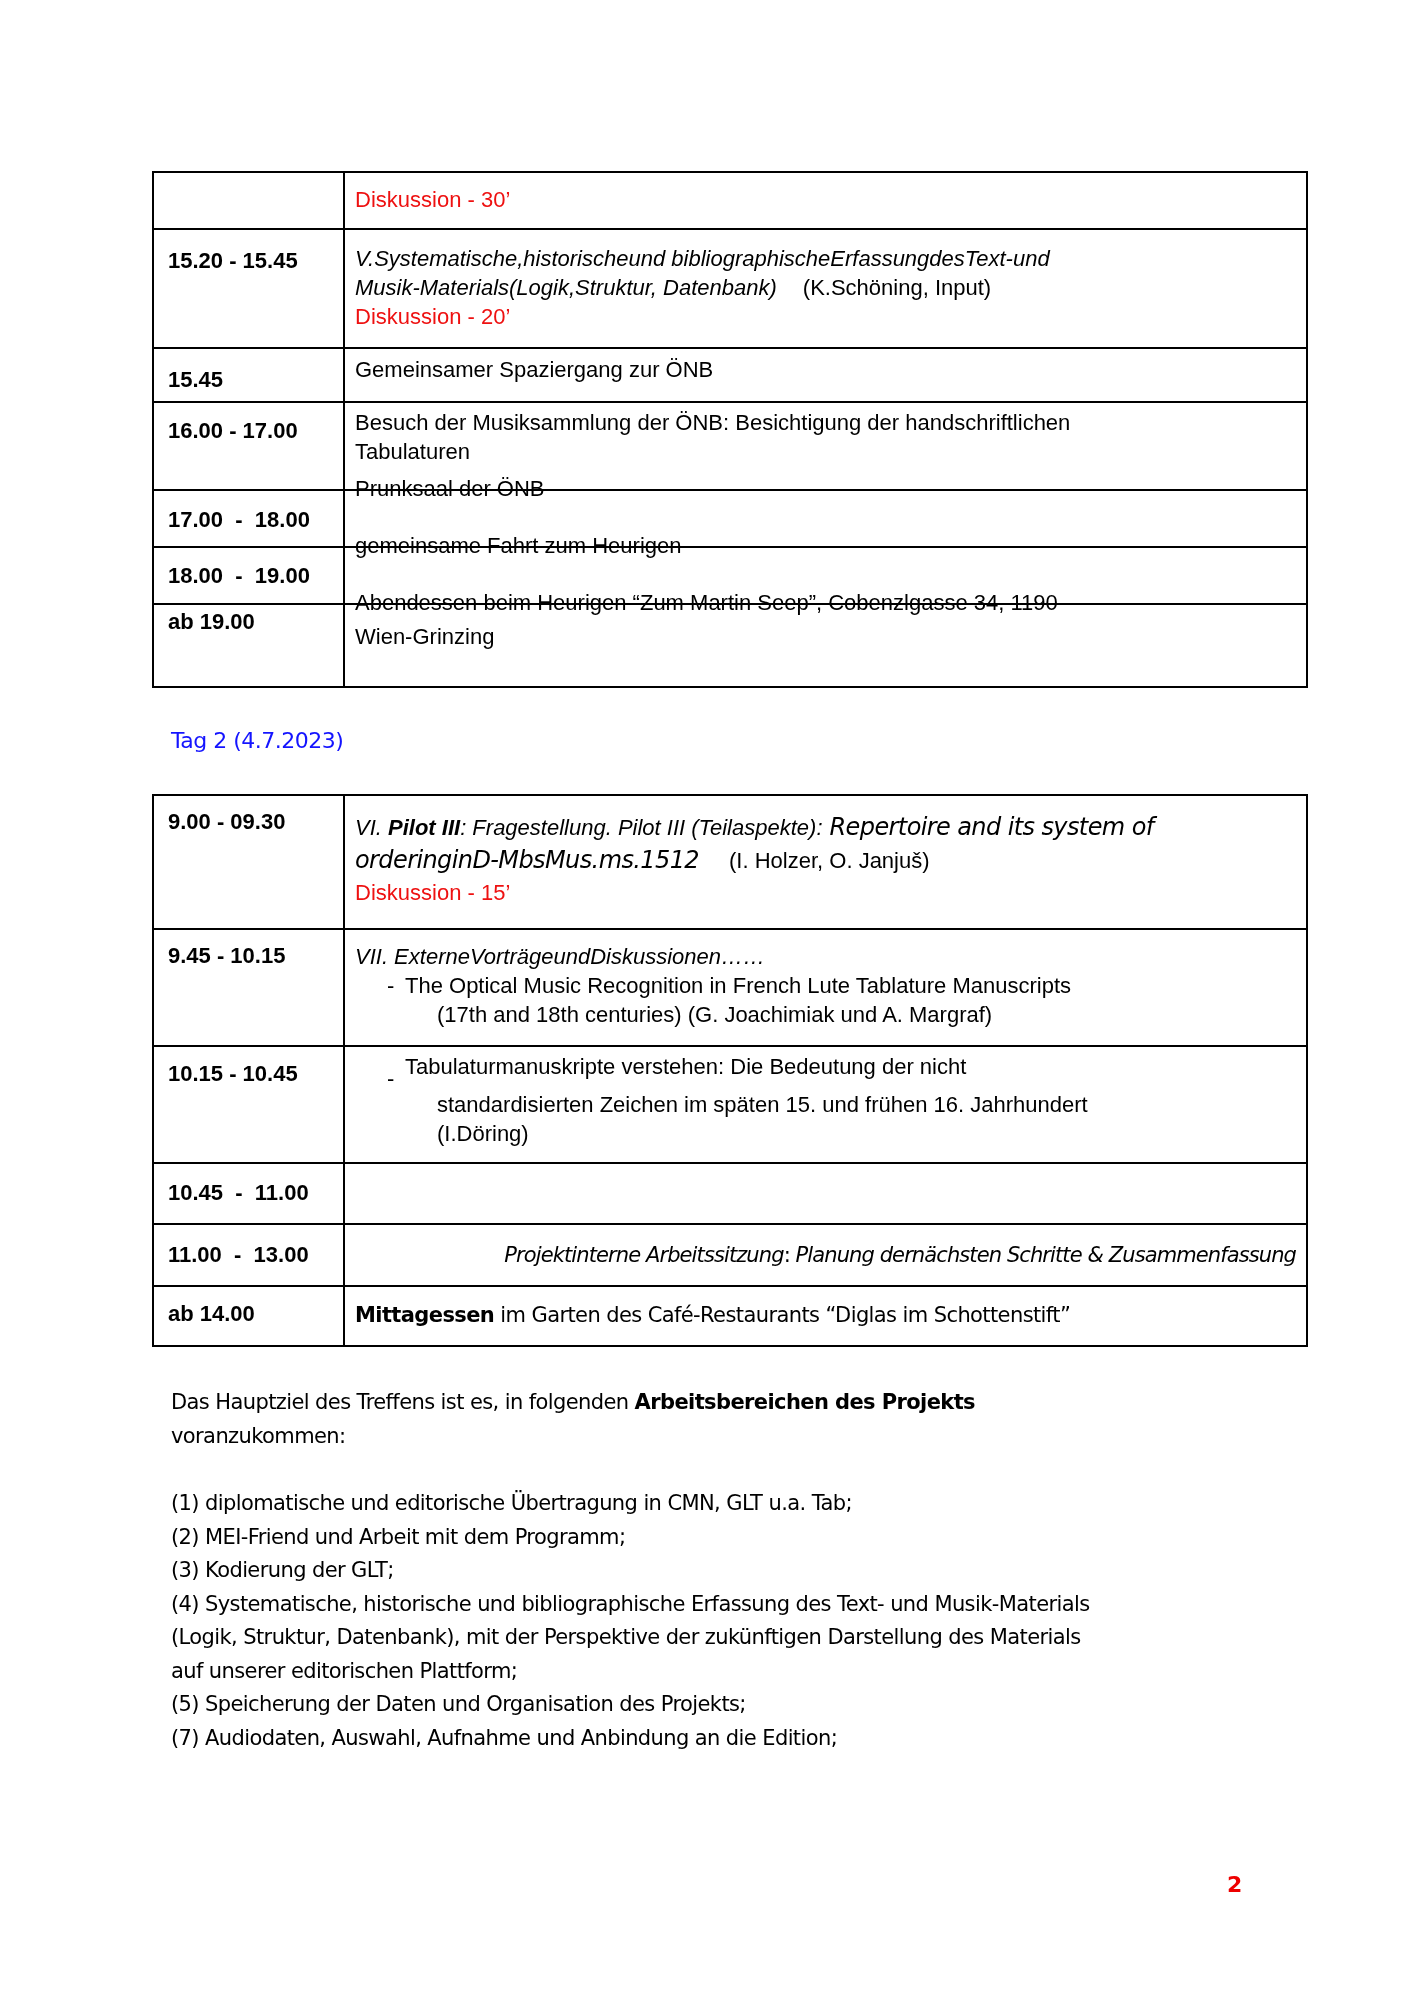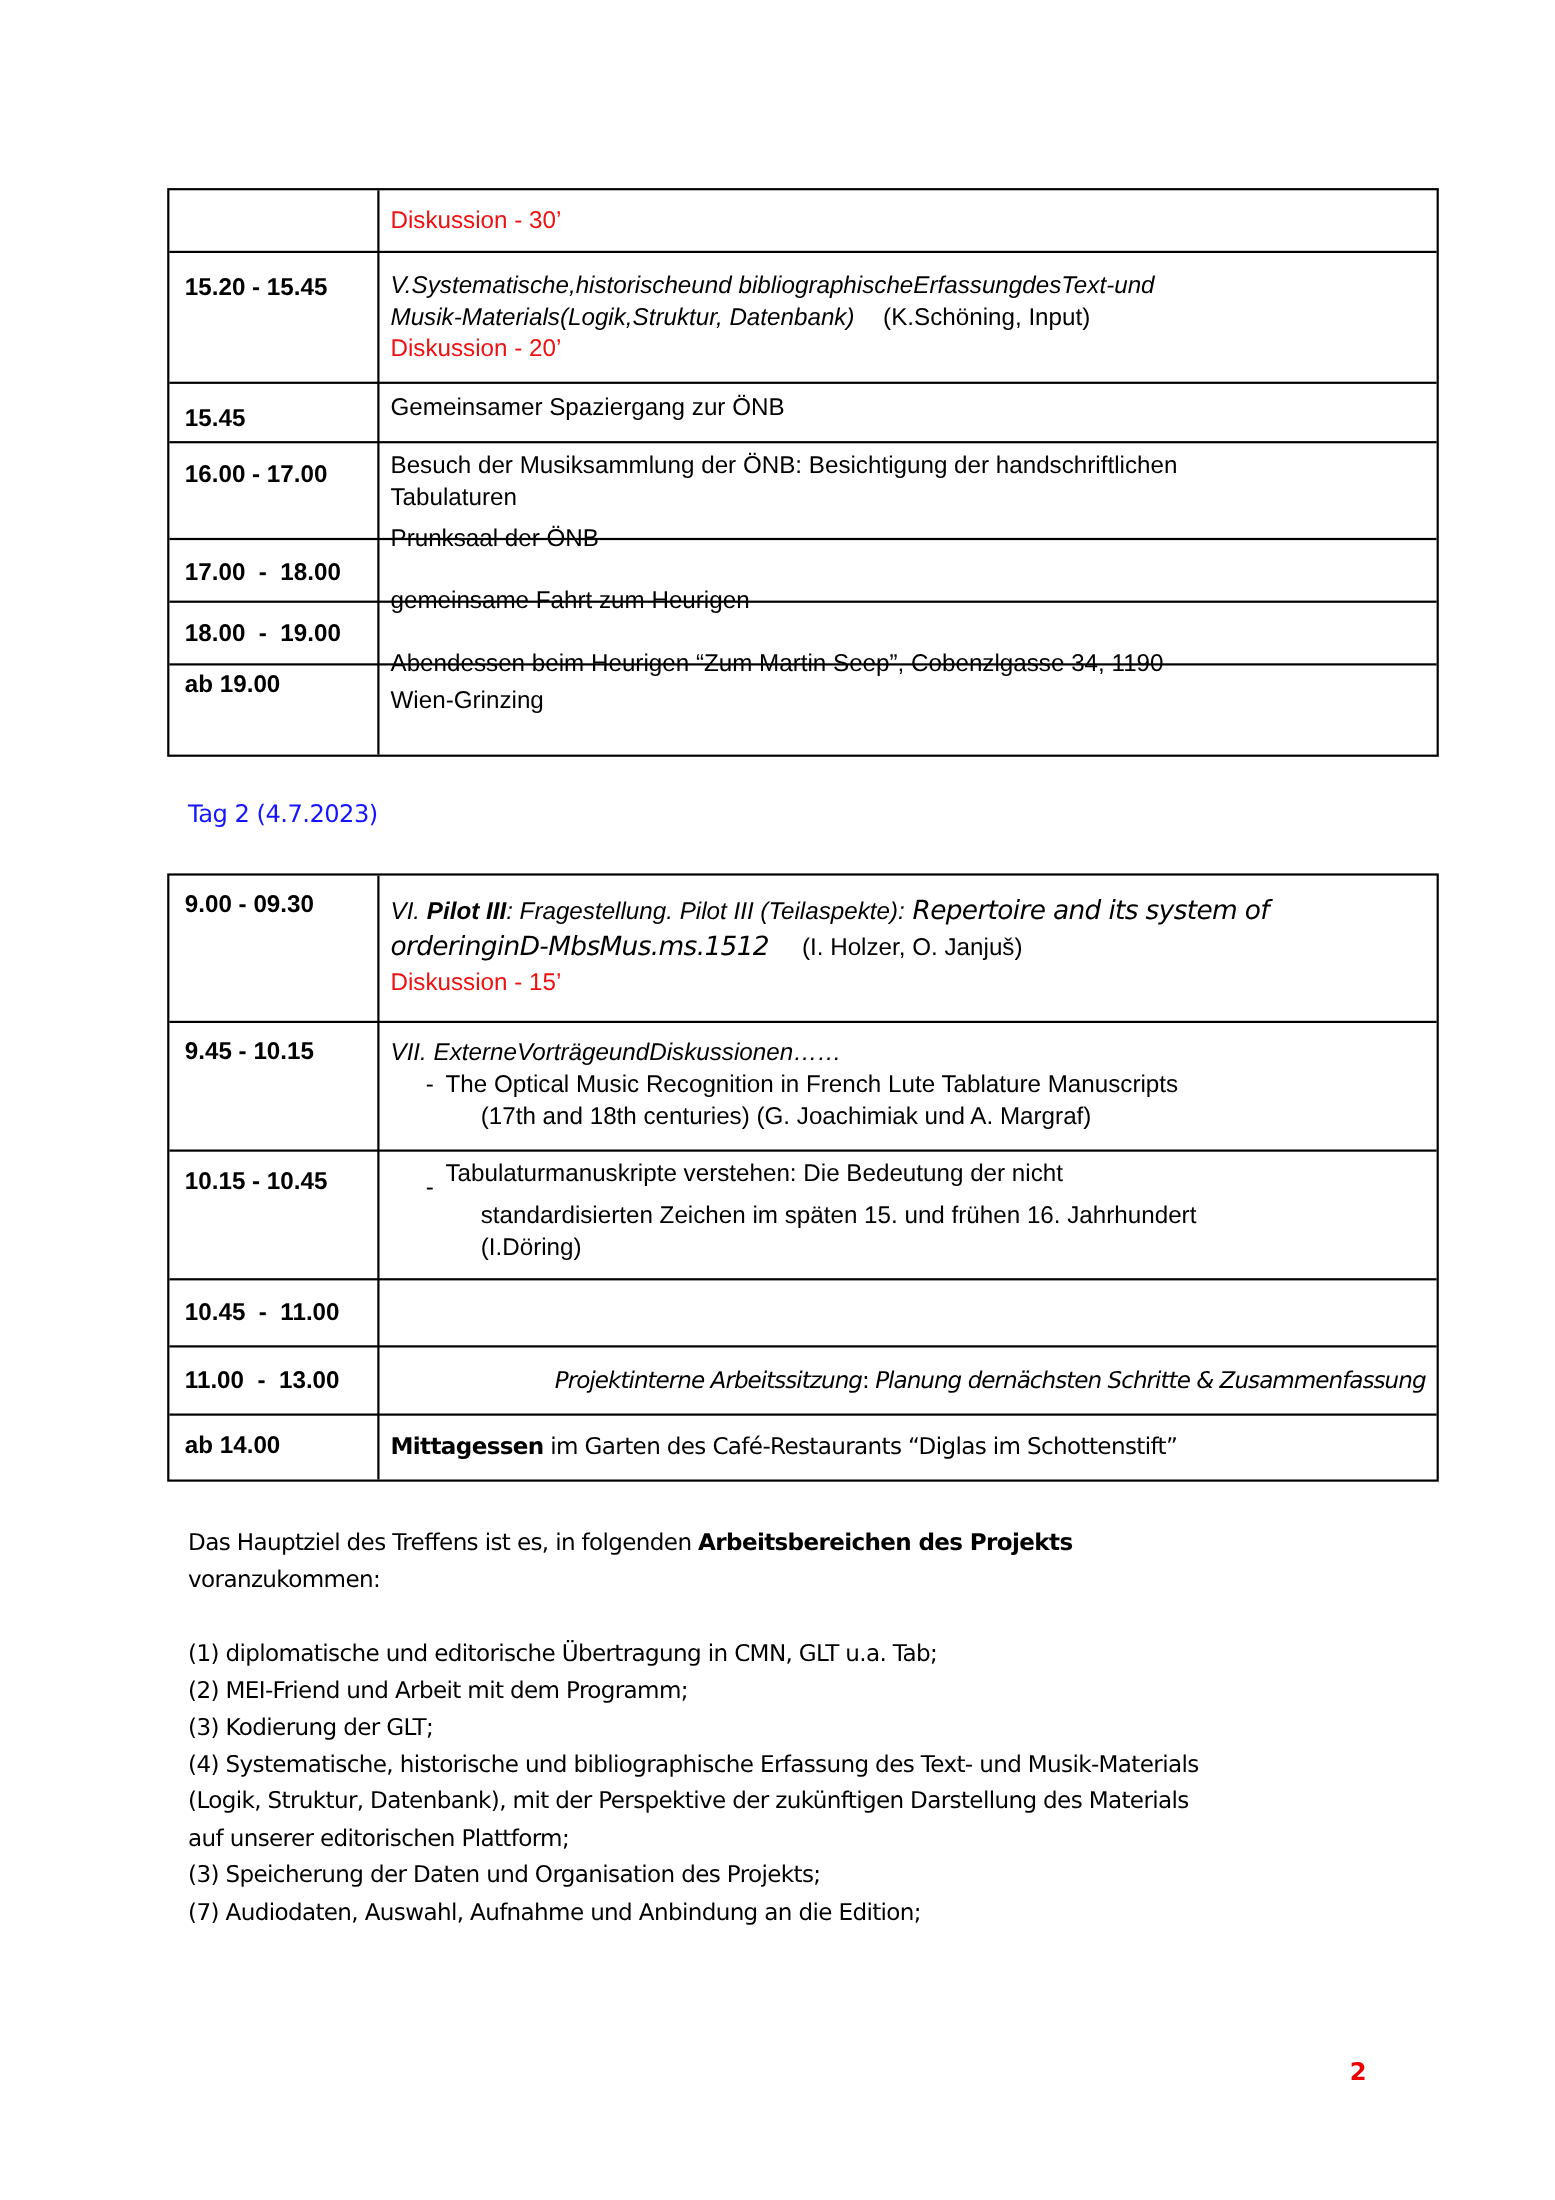--- a/index.html
+++ b/index.html
@@ -131,17 +131,17 @@
   <div>voranzukommen:</div>
 </div>
 
 <div class="para" style="top:1487px;">
   <div>(1) diplomatische und editorische Übertragung in CMN, GLT u.a. Tab;</div>
   <div>(2) MEI-Friend und Arbeit mit dem Programm;</div>
   <div>(3) Kodierung der GLT;</div>
   <div>(4) Systematische, historische und bibliographische Erfassung des Text- und Musik-Materials</div>
   <div>(Logik, Struktur, Datenbank), mit der Perspektive der zukünftigen Darstellung des Materials</div>
   <div>auf unserer editorischen Plattform;</div>
-  <div>(3) Speicherung der Daten und Organisation des Projekts;</div>
+  <div>(5) Speicherung der Daten und Organisation des Projekts;</div>
   <div>(7) Audiodaten, Auswahl, Aufnahme und Anbindung an die Edition;</div>
 </div>
 
 <div class="pageno">2</div>
 
 </body></html>

